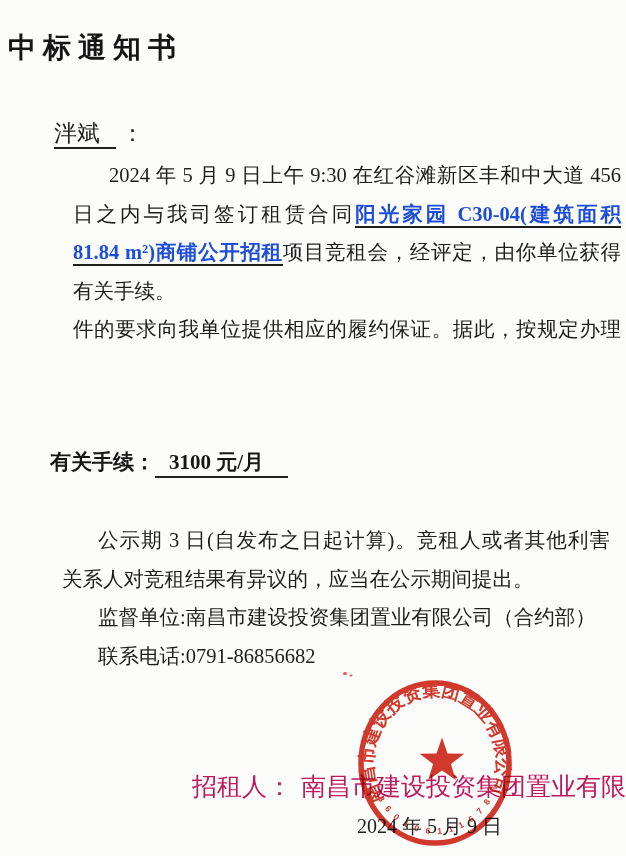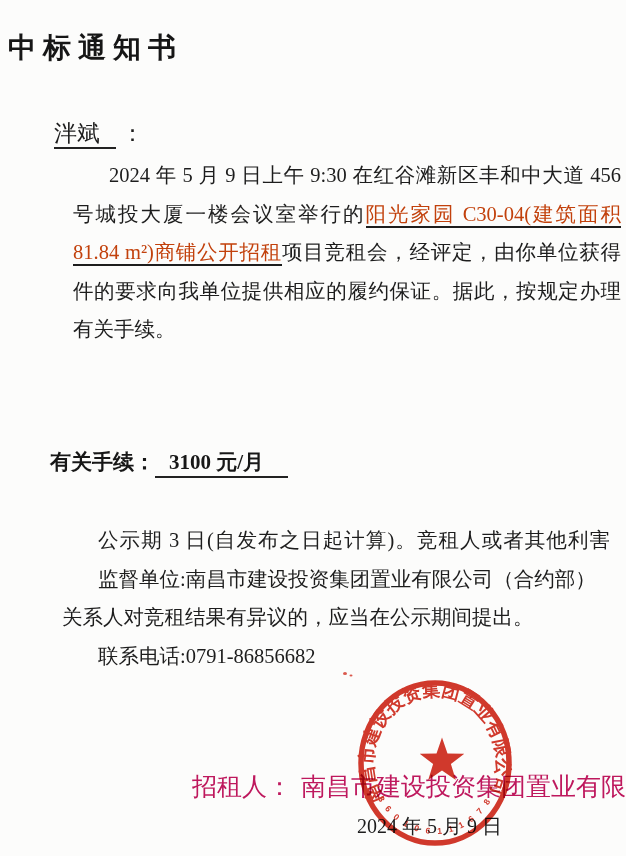--- a/index.html
+++ b/index.html
@@ -44,24 +44,24 @@
     font-size: 20.5px;
     line-height: 38.6px;
     color: #1d1d1d;
   }
   #paragraph1 { top: 156px; margin-left: 31px; }
   #notice { top: 521px; margin-left: 20px; }
   .tline { white-space: nowrap; }
   .jline { text-align: justify; text-align-last: justify; }
   .indent { text-indent: 36px; }
   .hl {
-    font-weight: normal;
+    font-weight: bold;
     border-bottom: 2px solid #1d1d1d;
     padding-bottom: 1px;
-    color: #c2410c;
+    color: #1d4ed8;
   }
   .result-line {
     position: absolute;
     top: 448px;
     left: 50px;
     font-size: 21px;
     font-weight: bold;
     color: #171717;
   }
   .result-line .value {
@@ -122,34 +122,34 @@
 <div class="page">
 
   <h1 class="title">中标通知书</h1>
 
   <div class="salutation">
     <span class="name">泮斌</span><span class="colon">：</span>
   </div>
 
   <div class="para" id="paragraph1">
       <div class="tline jline indent"><span>2024 年 5 月 9 日上午 9:30 在红谷滩新区丰和中大道 456</span></div>
-      <div class="tline jline"><span>号城投大厦一楼会议室举行的</span><span class="hl">阳光家园 C30-04(建筑面积</span></div>
+      <div class="tline jline"><span>日之内与我司签订租赁合同</span><span class="hl">阳光家园 C30-04(建筑面积</span></div>
       <div class="tline jline"><span class="hl">81.84 m²)商铺公开招租</span><span>项目竞租会，经评定，由你单位获得</span></div>
+      <div class="tline"><span>有关手续。</span></div>
       <div class="tline jline"><span>件的要求向我单位提供相应的履约保证。据此，按规定办理</span></div>
-      <div class="tline"><span>有关手续。</span></div>
     </div>
 
   <div class="result-line">
     <span class="label">有关手续：</span><span class="value">3100 元/月</span>
   </div>
 
   <div class="para" id="notice">
       <div class="tline jline indent"><span>公示期 3 日(自发布之日起计算)。竞租人或者其他利害</span></div>
+      <div class="tline"><span>关系人对竞租结果有异议的，应当在公示期间提出。</span></div>
       <div class="tline indent"><span>监督单位:南昌市建设投资集团置业有限公司（合约部）</span></div>
-      <div class="tline"><span>关系人对竞租结果有异议的，应当在公示期间提出。</span></div>
       <div class="tline indent"><span>联系电话:0791-86856682</span></div>
     </div>
 
   <div class="footer-lessor">
     <span>招租人：</span><span class="lessor-name">南昌市建设投资集团置业有限公司</span>
   </div>
 
   <div class="footer-date">2024 年 5 月 9 日</div>
 
   <svg class="seal" viewBox="0 0 166 174" xmlns="http://www.w3.org/2000/svg">

